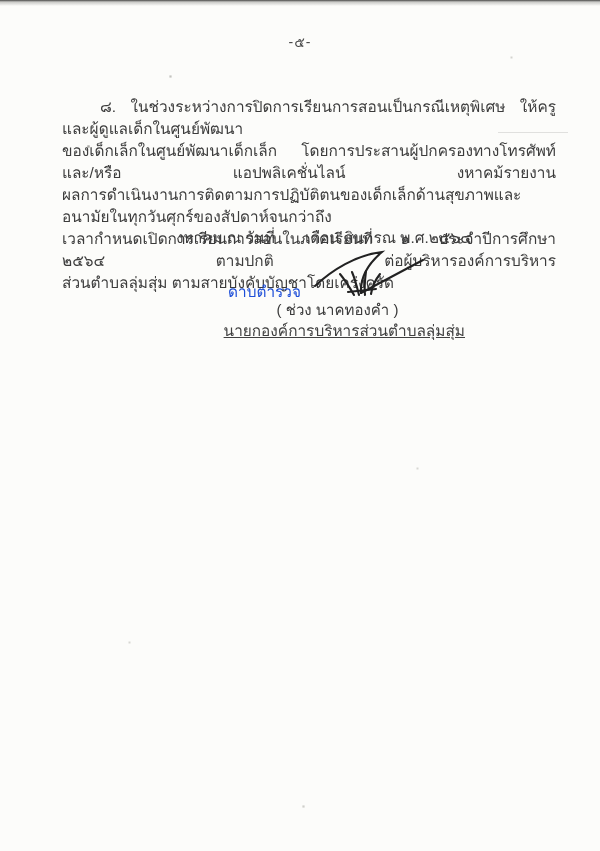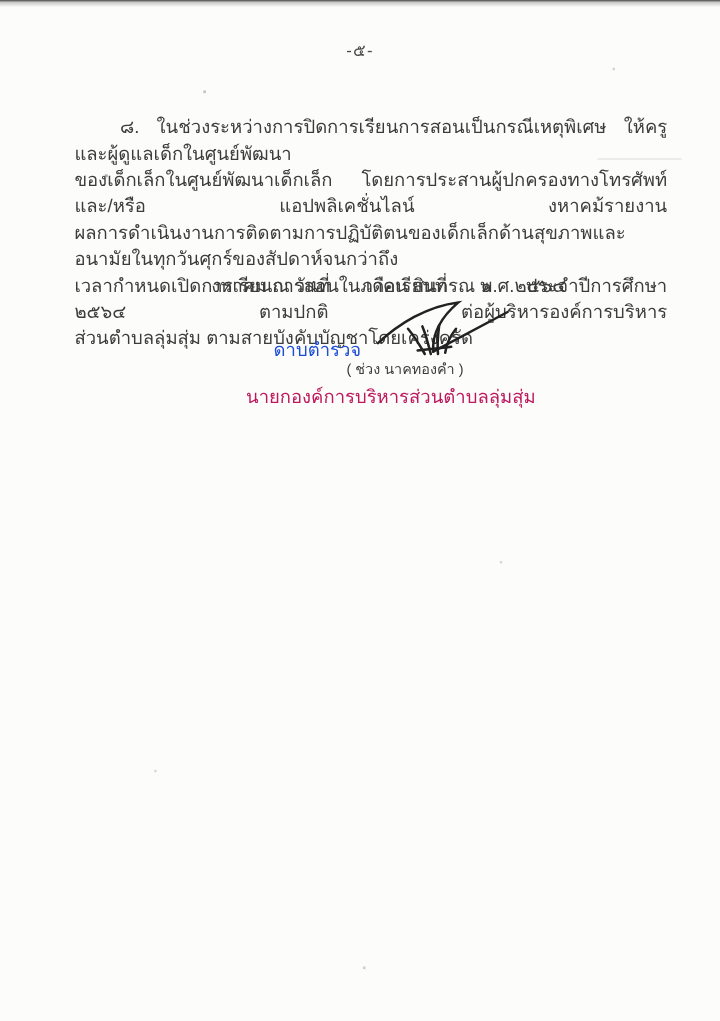--- a/index.html
+++ b/index.html
@@ -82,33 +82,34 @@
     left: 308px;
     width: 120px;
     height: 58px;
   }
   .signer-name {
     position: absolute;
     top: 298px;
     left: 240px;
     width: 195px;
     text-align: center;
-    font-size: 12px;
+    font-size: 15px;
     color: #3c3c3c;
     white-space: nowrap;
   }
   .signer-title {
     position: absolute;
     top: 318px;
     left: 205px;
     width: 260px;
-    text-align: left;
+    text-align: right;
     font-size: 15.4px;
-    color: #be185d;
+    color: #404040;
     white-space: nowrap;
+    text-decoration: underline;
   }
   
   .specks {
     position: absolute;
     top: 0; left: 0;
     width: 1px; height: 1px;
     background: transparent;
     box-shadow:
       170px 76px 0 0.6px #c3c3bf,
       88px 146px 0 0.7px #a9a9a4,

